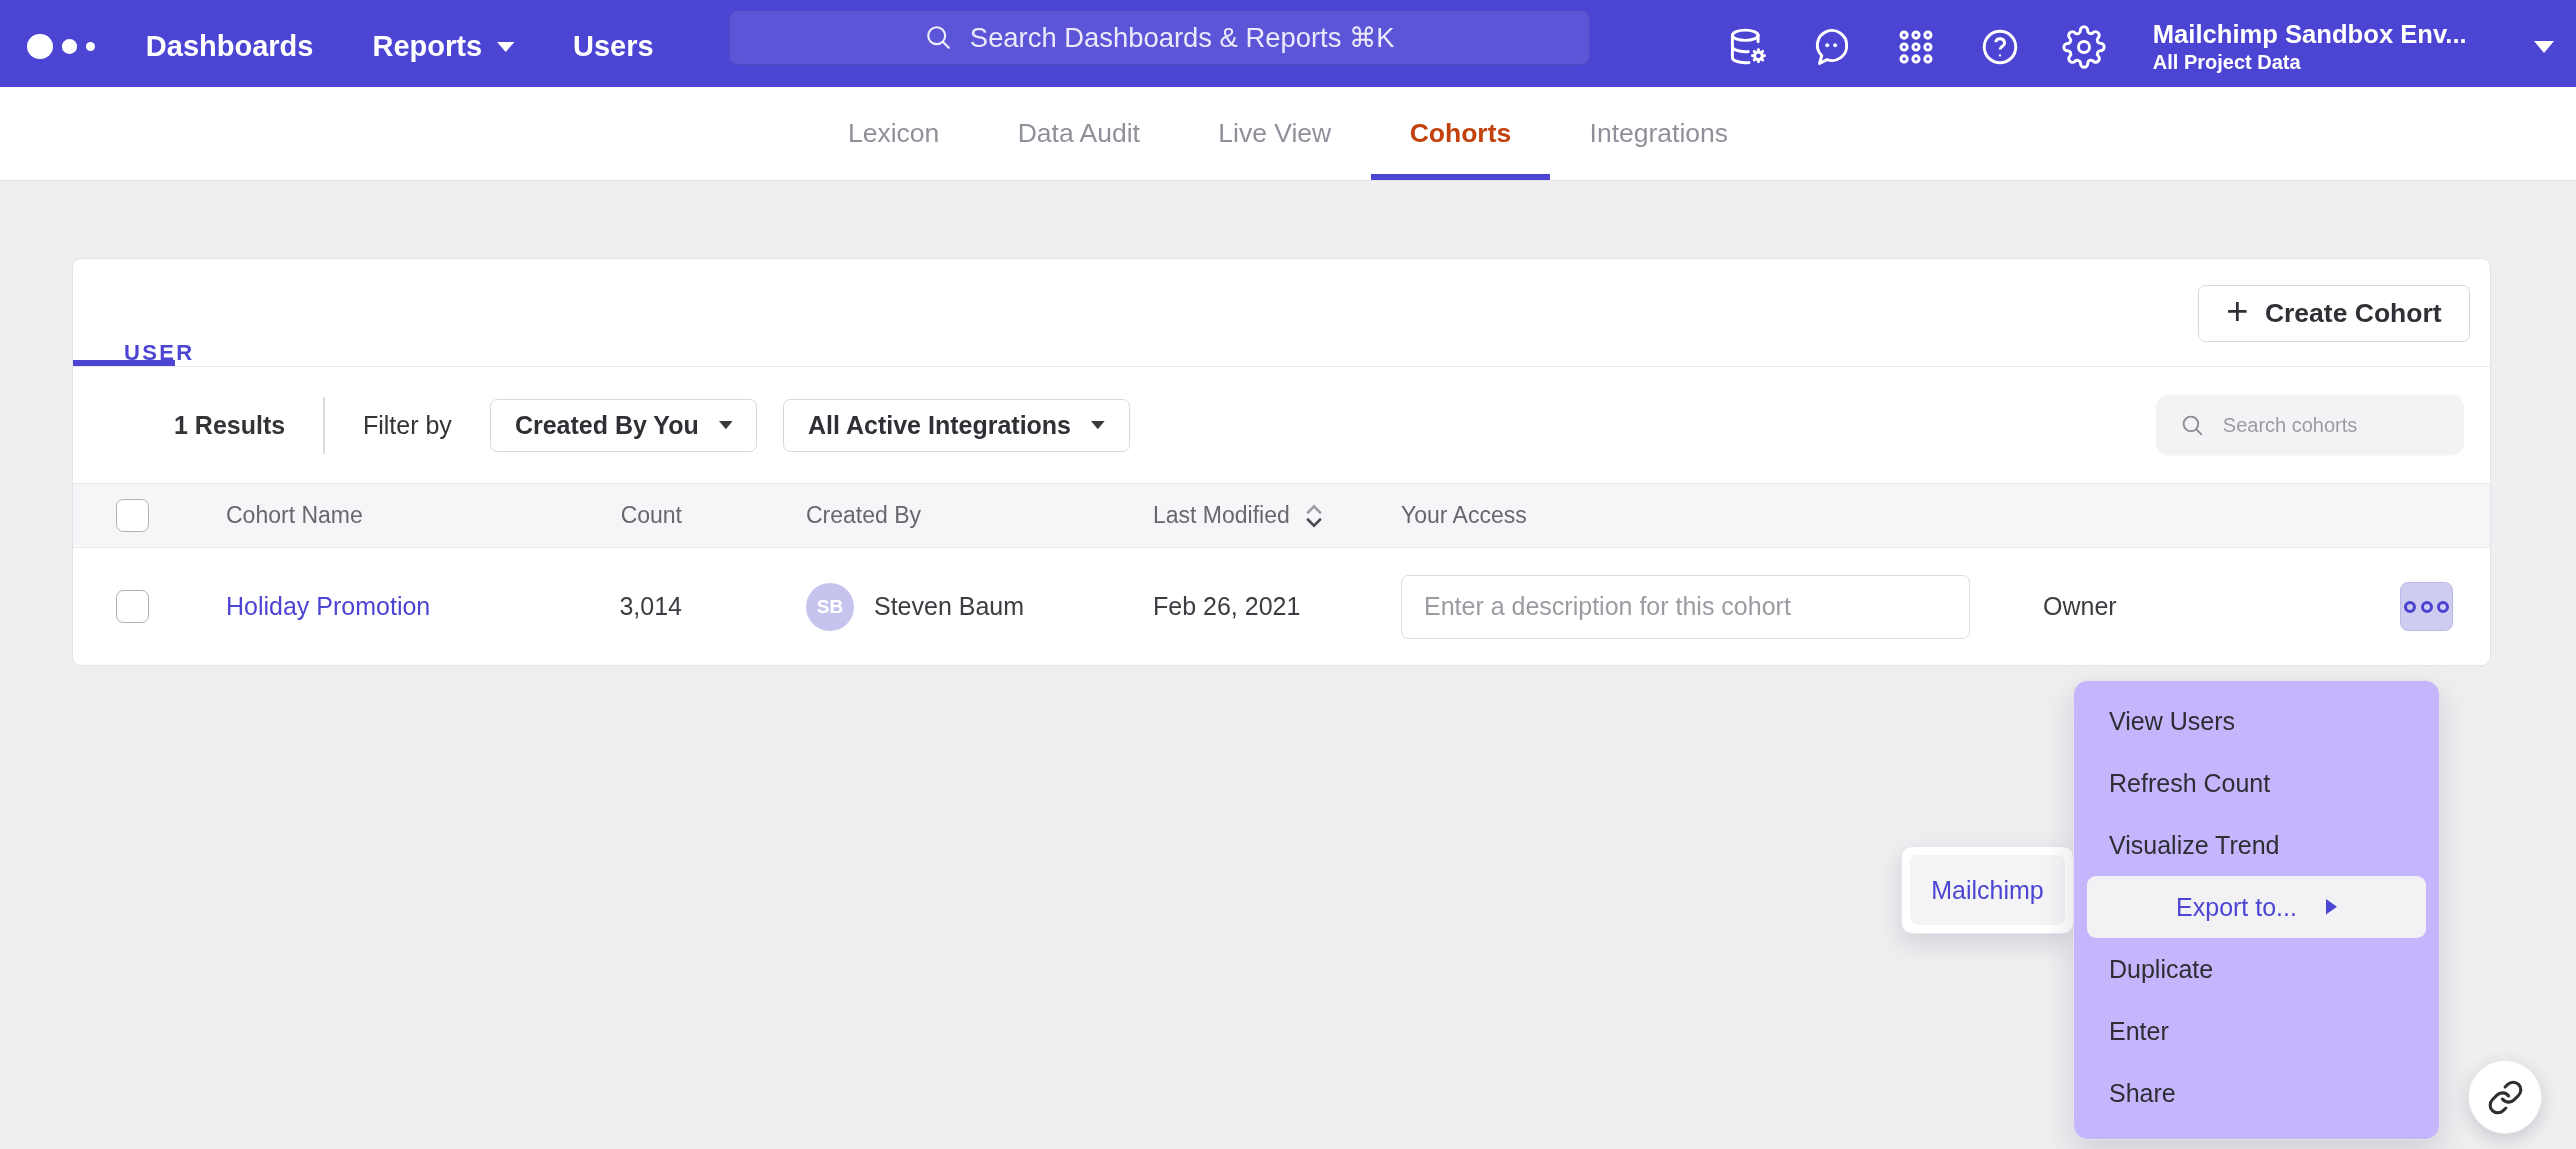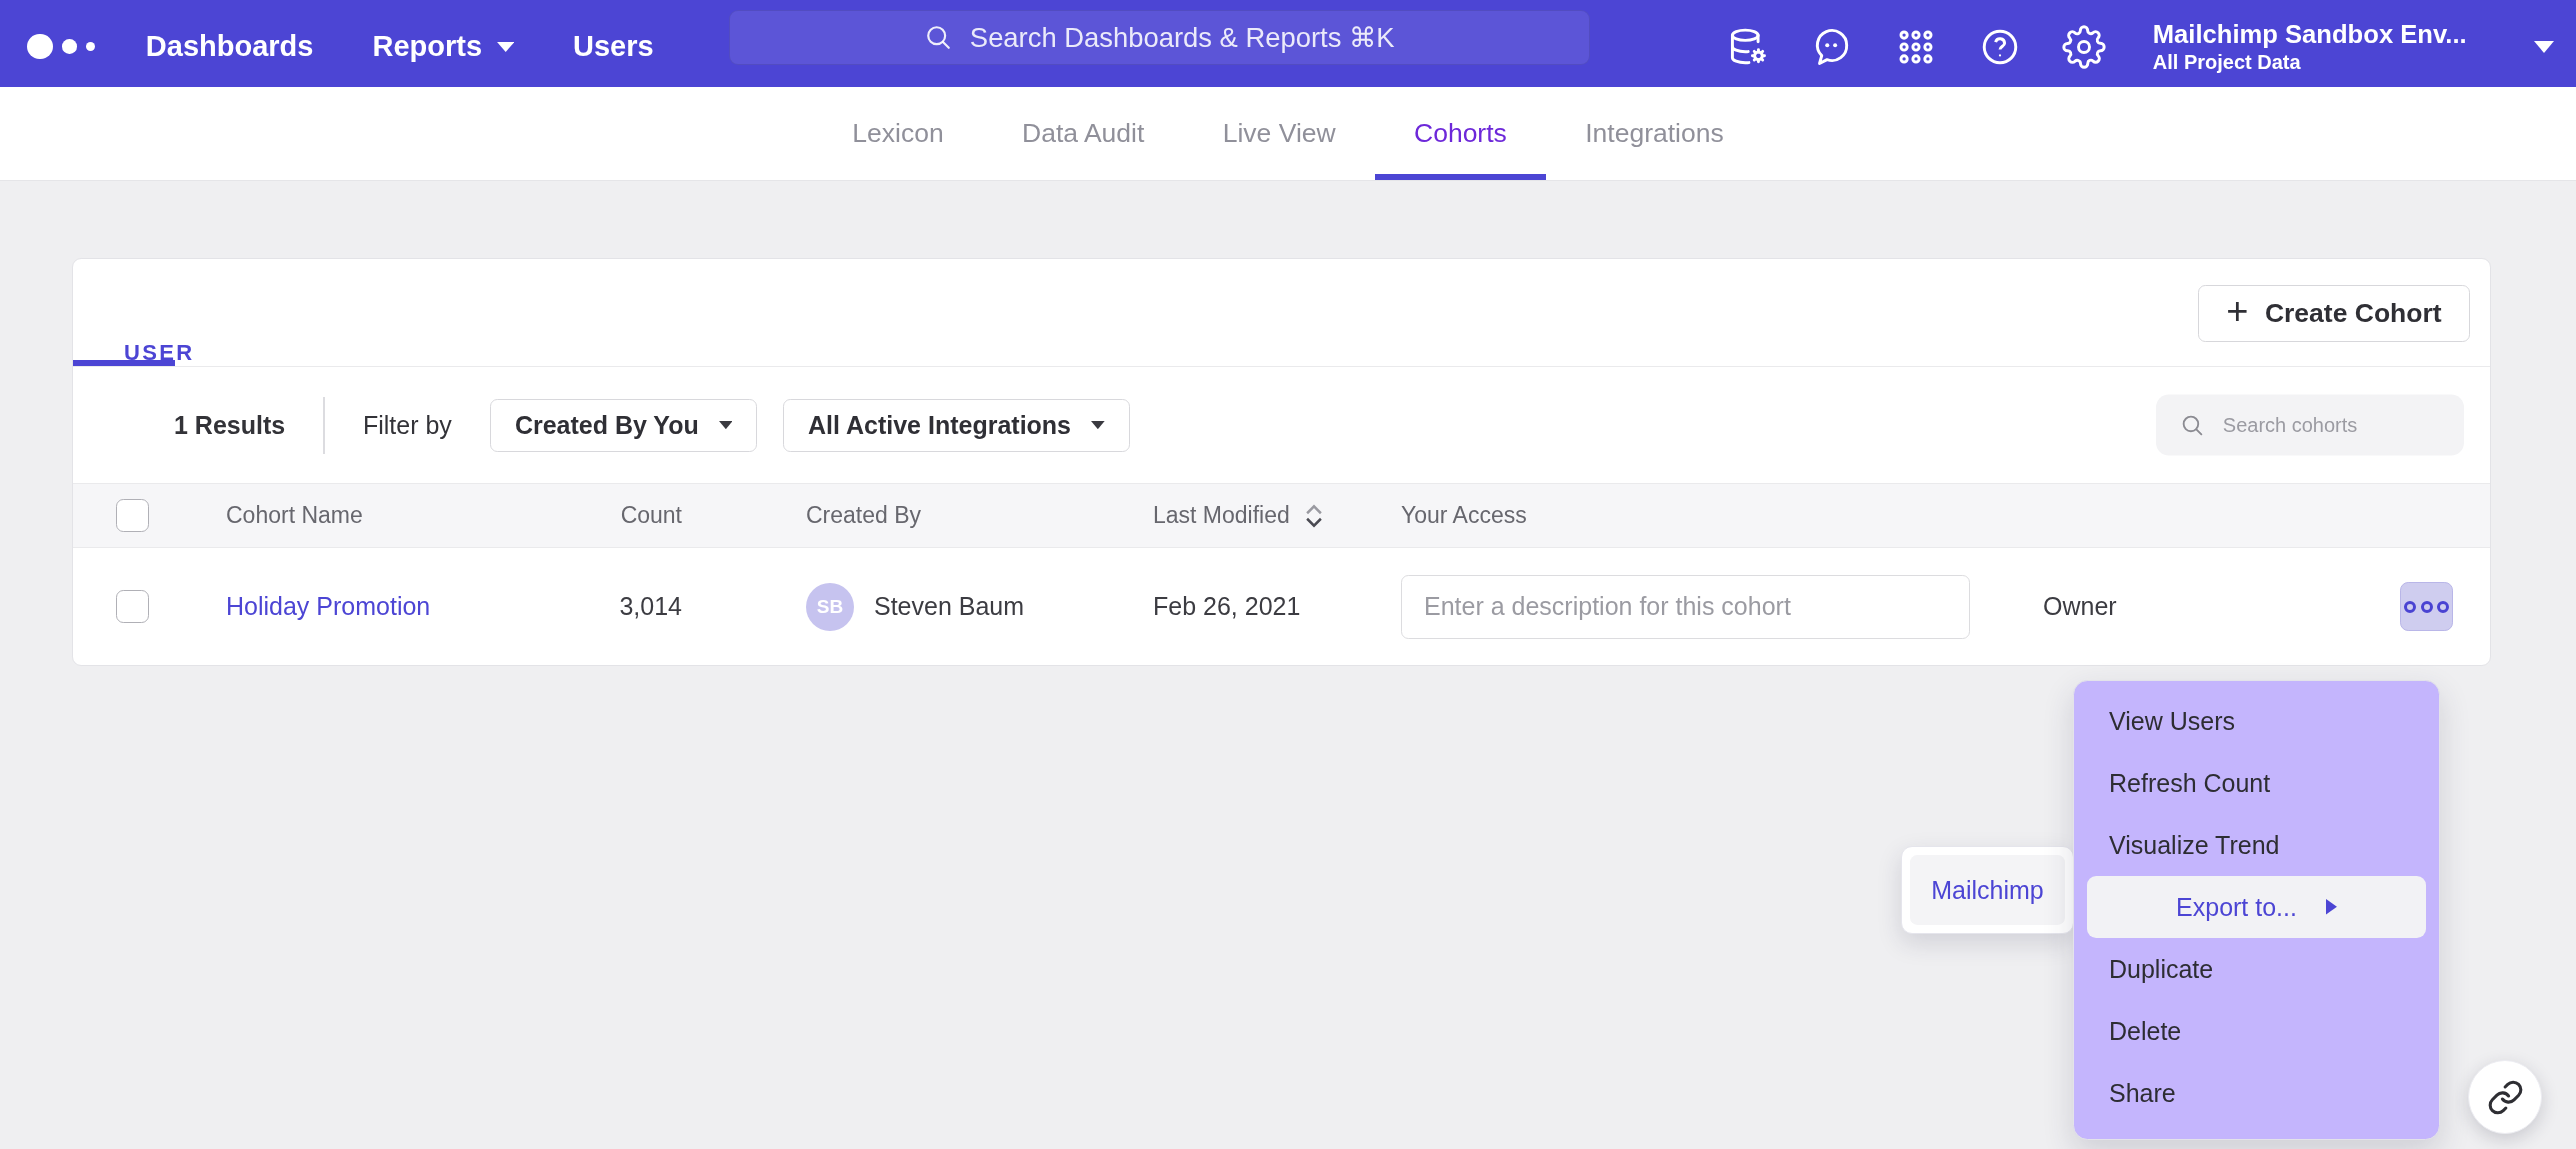--- a/index.html
+++ b/index.html
@@ -37,21 +37,21 @@
   .project .pscope { font-size: 20px; font-weight: 700; line-height: 24px; }
   .project-caret { margin-left: 27.4px; cursor: pointer; }
 
   
   .subnav {
     position: absolute; top: 87px; left: 0; right: 0; height: 94px;
     background: #fff; border-bottom: 0.9px solid #e5e5e8;
     display: flex; justify-content: center; gap: 71px;
   }
   .tab { position: relative; display: flex; align-items: center; font-size: 26.5px; color: #90909a; cursor: pointer; padding: 0 3.7px; }
-  .tab.active { color: #6d28d9; font-weight: 400; }
+  .tab.active { color: #c2410c; font-weight: 700; }
   .tab.active::after { content: ""; position: absolute; left: -35px; right: -35px; bottom: 0; height: 6.4px; background: #4c45d4; }
 
   
   .card {
     position: absolute; top: 258px; left: 72px; width: 2419px;
     background: #fff; border: 0.9px solid #e3e3e7; border-radius: 9.1px; overflow: hidden;
   }
   .card-head { position: relative; height: 108px; border-bottom: 0.9px solid #eaeaec; }
   .user-tab { position: absolute; left: 0; top: 16px; bottom: 0; width: 174px; display: flex; align-items: flex-end; cursor: pointer; }
   .user-tab span { margin-left: 51px; font-size: 22px; font-weight: 700; letter-spacing: 2.3px; color: #4c45d4; }
@@ -314,21 +314,21 @@
   <div class="ctx-item">View Users</div>
   <div class="ctx-item">Refresh Count</div>
   <div class="ctx-item">Visualize Trend</div>
   <div class="ctx-item highlight">
     <span>Export to...</span>
     <svg width="11" height="15.5" viewBox="0 0 12 17">
         <path d="M0 0v17l12-8.5z" fill="#4c45d4"></path>
       </svg>
   </div>
   <div class="ctx-item">Duplicate</div>
-  <div class="ctx-item">Delete</div>
+  <div class="ctx-item">Enter</div>
   <div class="ctx-item">Share</div>
 </div>
 
 <div class="submenu" role="menu">
   <div class="submenu-item">Mailchimp</div>
 </div>
 
 <button class="fab">
   <svg width="37" height="37" viewBox="0 0 24 24" fill="none" stroke="#2e2e33" stroke-width="2" stroke-linecap="round" stroke-linejoin="round">
     <path d="M10 13a5 5 0 0 0 7.54.54l3-3a5 5 0 0 0-7.07-7.07l-1.72 1.71"></path>

